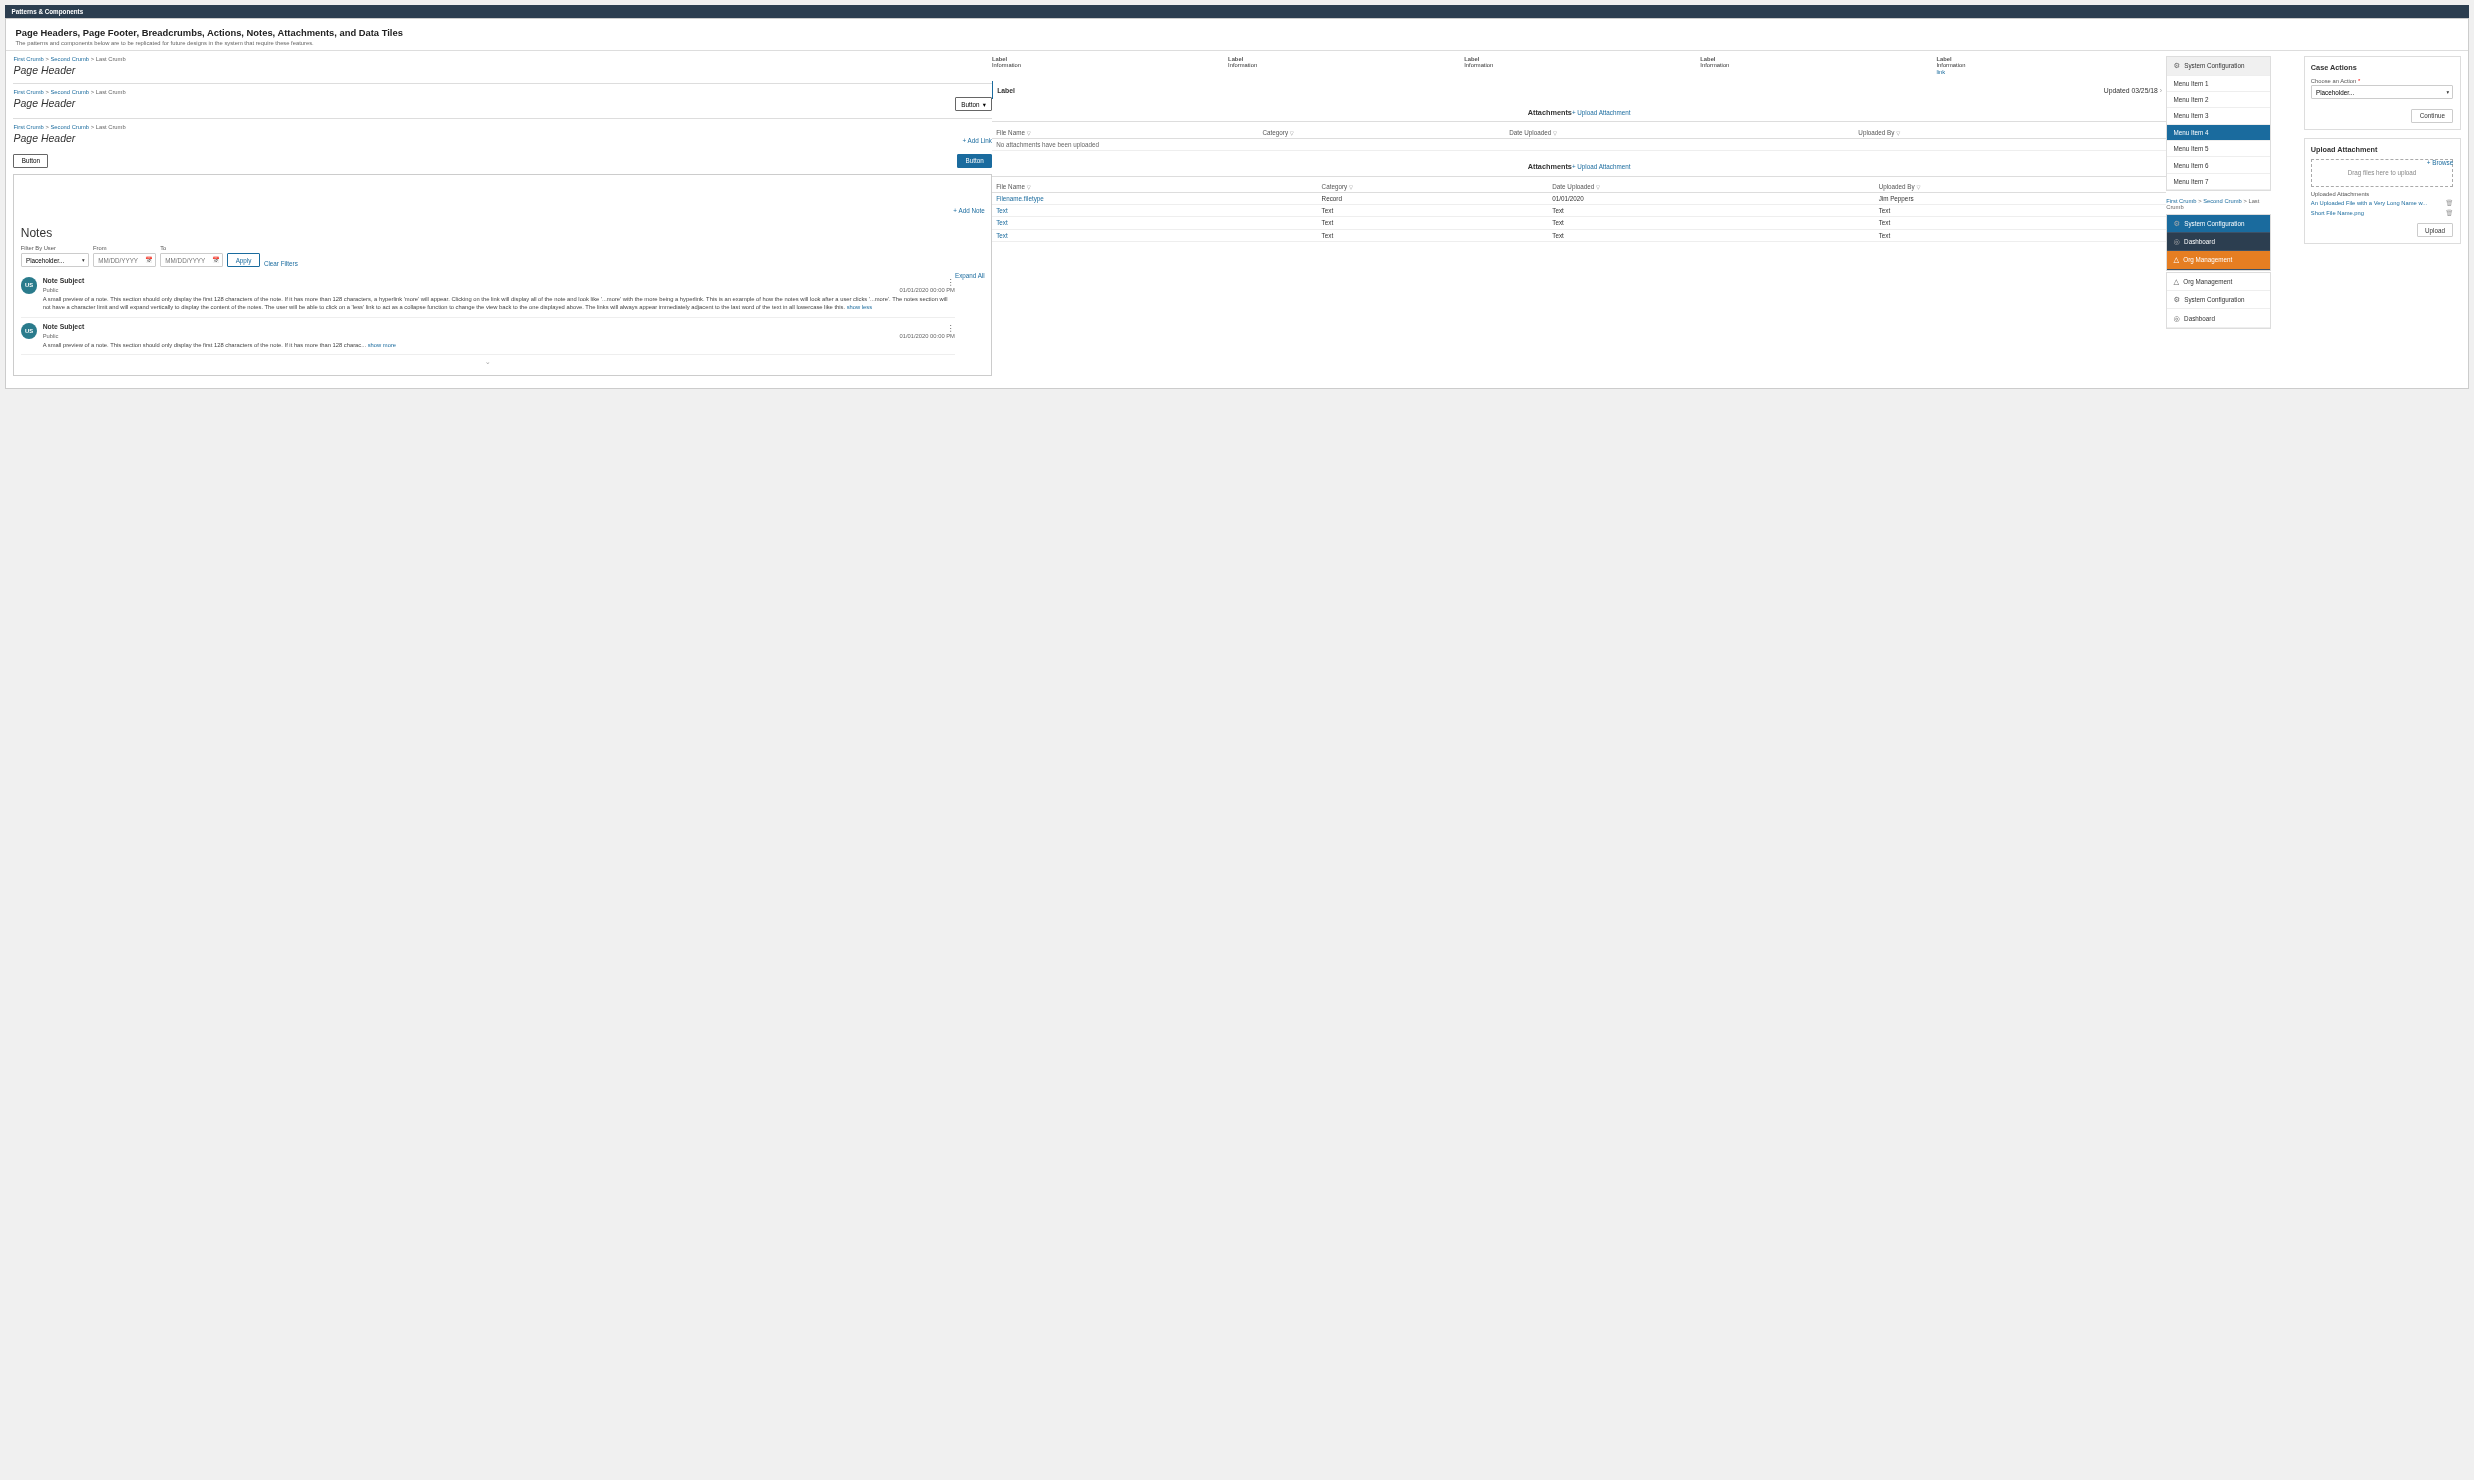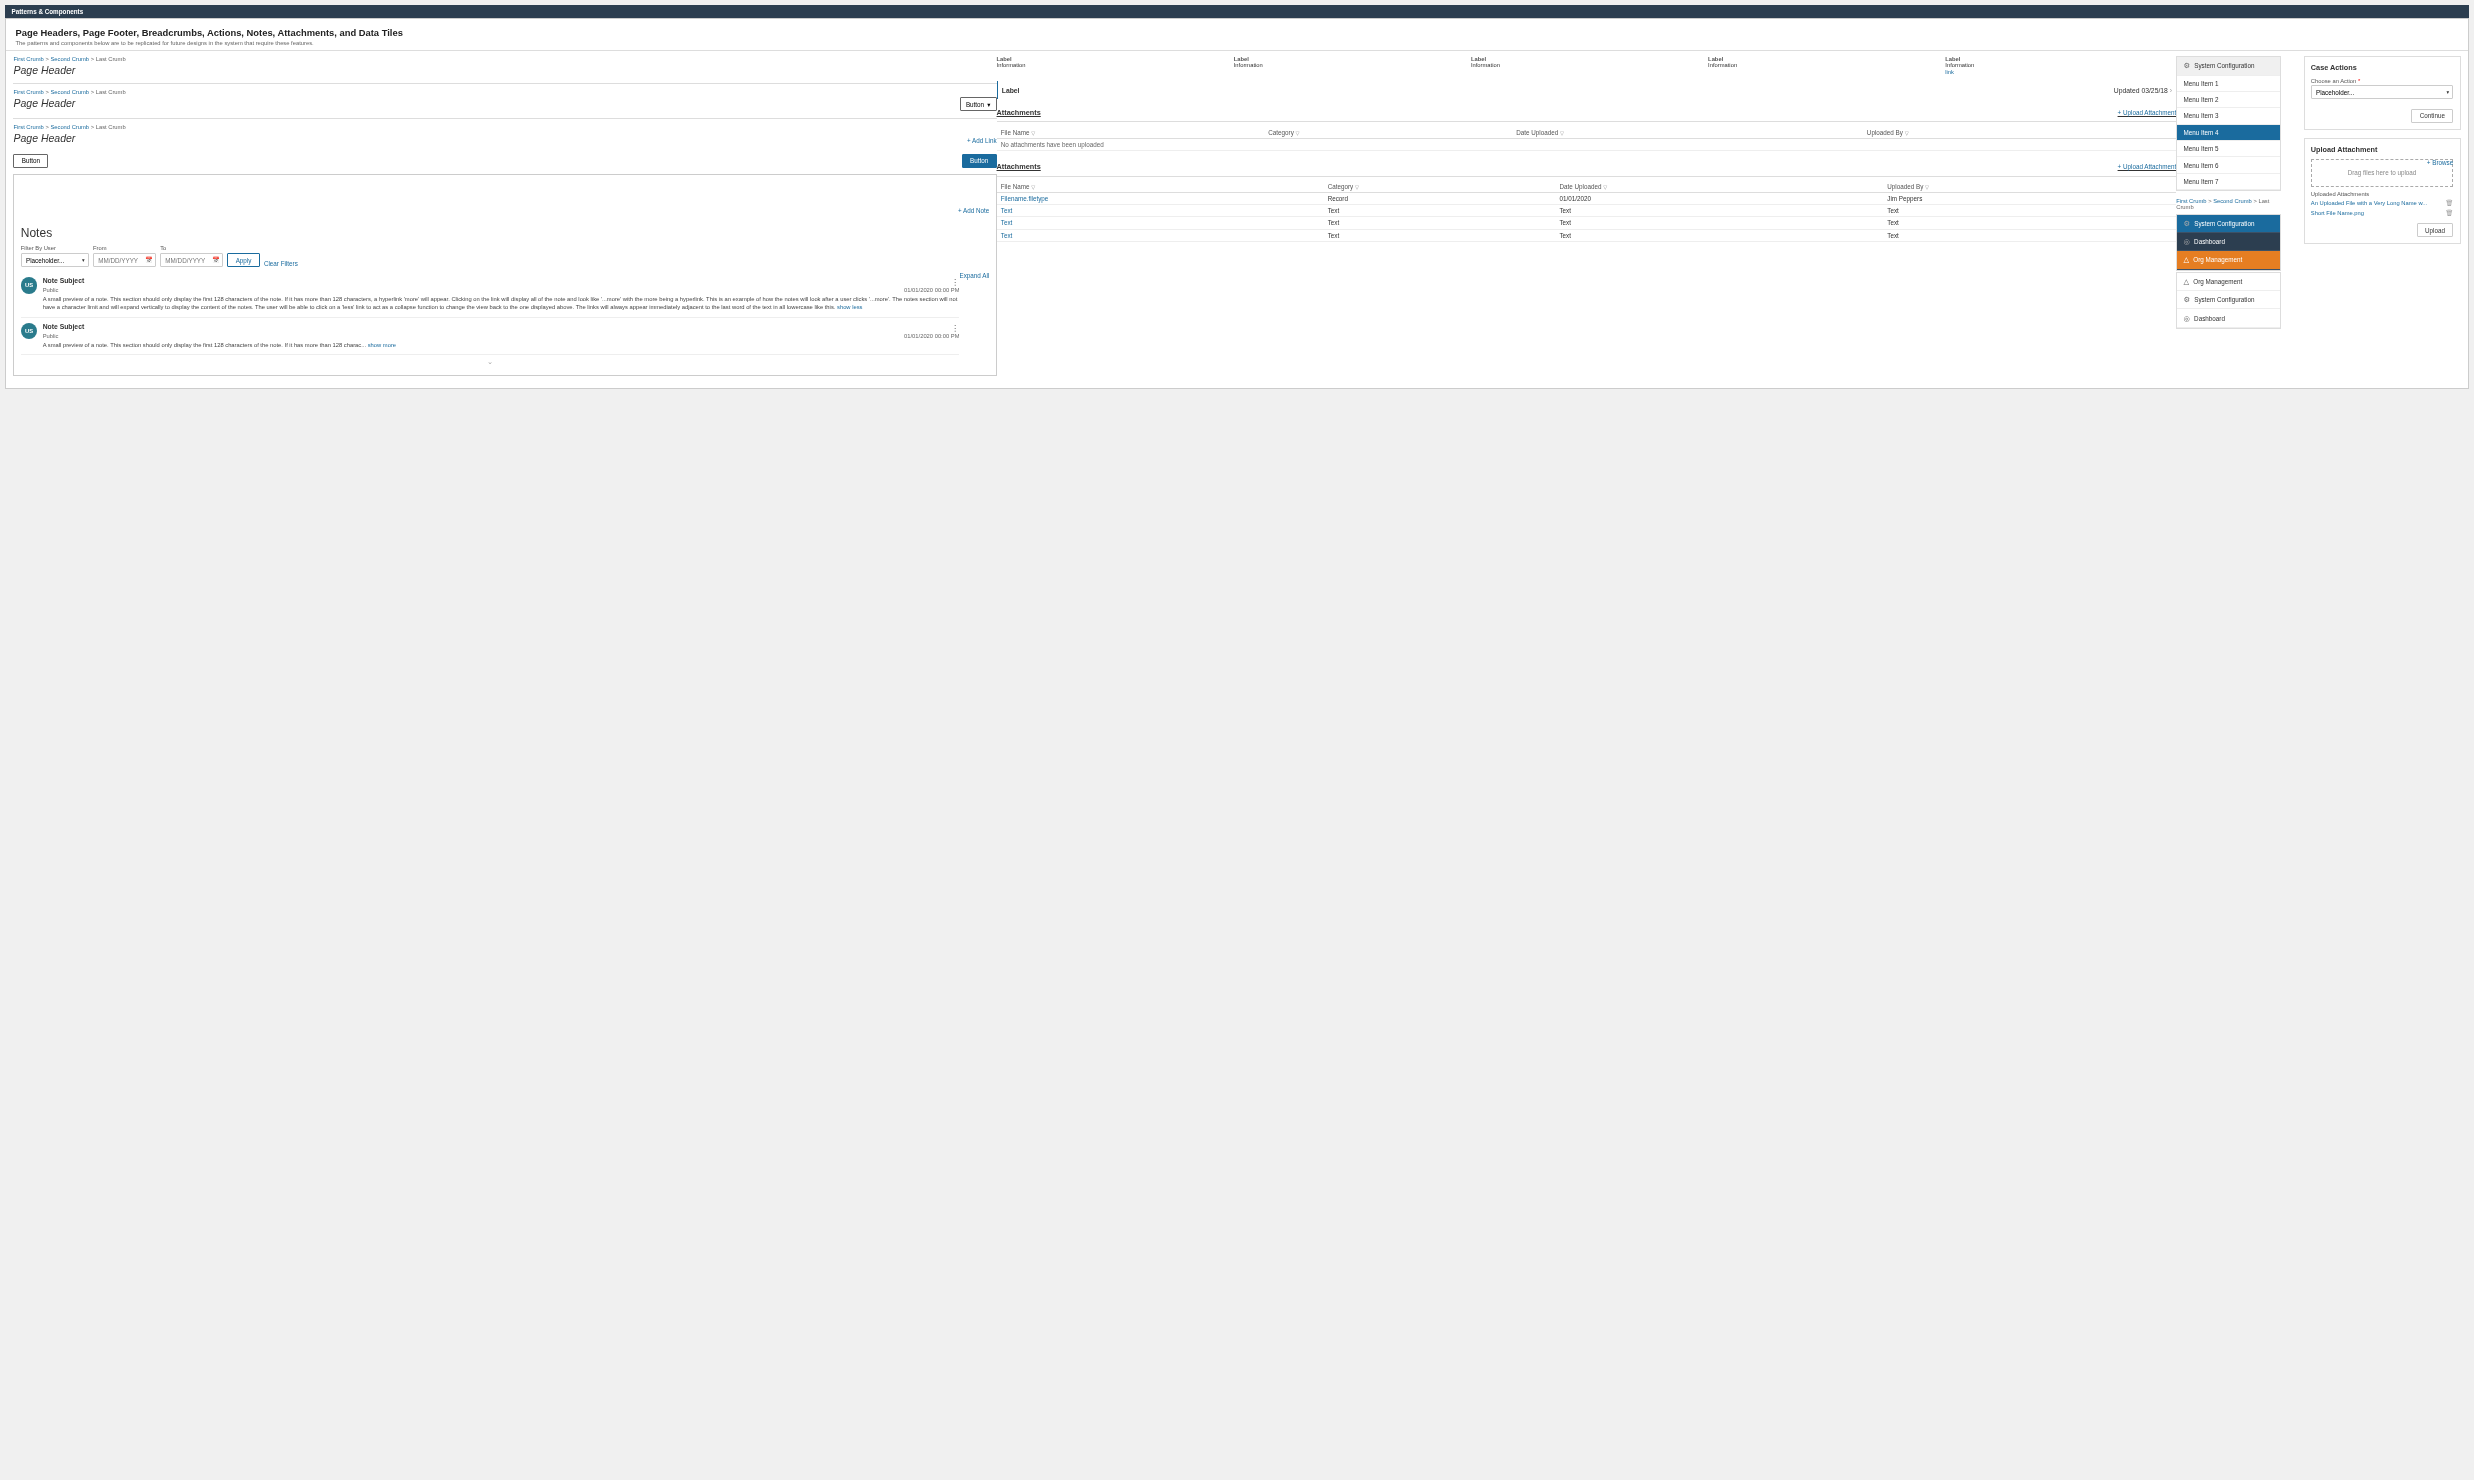--- a/index.html
+++ b/index.html
@@ -8,21 +8,21 @@
     .outer-wrapper { background: #f0f0f0; padding: 5.2px; min-height: 100vh; }
     .top-bar { background: #2c3e50; color: #fff; padding: 3.1px 6.3px; font-size: 6.3px; font-weight: bold; }
     .page-container { background: #fff; border: 0.5px solid #ccc; margin: 0; }
 
     .page-title-bar { padding: 7.3px 9.4px 4.2px; border-bottom: 0.5px solid #ddd; }
     .page-title-bar h1 { font-size: 9.4px; font-weight: bold; color: #222; margin-bottom: 2.1px; }
     .page-title-bar p { font-size: 5.8px; color: #666; }
 
     .main-content { display: flex; gap: 0; padding: 5.2px 7.3px; }
     .left-col { flex: 1; min-width: 0; }
-    .right-col { width: 157px; flex-shrink: 0; margin-left: 15px; }
+    .right-col { width: 157px; flex-shrink: 0; margin-left: 25px; }
 
     
     .breadcrumb { font-size: 5.8px; margin-bottom: 2.1px; color: #666; }
     .breadcrumb a { color: #1a6b9e; text-decoration: none; }
     .breadcrumb span { color: #666; }
 
     
     .page-header-section { margin-bottom: 6.3px; }
     .page-header-section h2 { font-size: 10.5px; font-weight: normal; color: #333; margin-bottom: 3.1px; font-style: italic; }
 
@@ -70,21 +70,21 @@
 
     
     .label-tiles { display: flex; gap: 6.3px; margin-bottom: 6.3px; flex-wrap: wrap; }
     .label-tile { flex: 1; min-width: 42px; }
     .label-tile .lbl { font-size: 5.8px; color: #555; font-weight: bold; }
     .label-tile .val { font-size: 5.8px; color: #333; }
     .label-tile .link-val { font-size: 5.8px; color: #1a6b9e; cursor: pointer; }
 
     
     .attachments-section { margin-bottom: 7.3px; }
-    .attachments-header { display: flex; justify-content: space-between; align-items: center; padding: 4.2px 0; border-bottom: 0.5px solid #ddd; margin-bottom: 4.2px; text-decoration: underline; }
+    .attachments-header { display: flex; justify-content: center; align-items: center; padding: 4.2px 0; border-bottom: 0.5px solid #ddd; margin-bottom: 4.2px; }
     .attachments-header h3 { font-size: 7.3px; font-weight: bold; }
     .upload-link { color: #1a6b9e; font-size: 6.3px; cursor: pointer; text-decoration: none; }
 
     .att-table { width: 100%; border-collapse: collapse; font-size: 6.3px; }
     .att-table th { text-align: left; padding: 2.1px 4.2px; border-bottom: 0.5px solid #ddd; color: #555; font-weight: normal; }
     .att-table td { padding: 2.1px 4.2px; border-bottom: 0.5px solid #eee; }
     .att-table .sort-icon { color: #999; font-size: 5.2px; }
     .no-attachments { font-size: 6.3px; color: #666; padding: 4.2px; }
 
     .file-link { color: #1a6b9e; cursor: pointer; text-decoration: none; }

